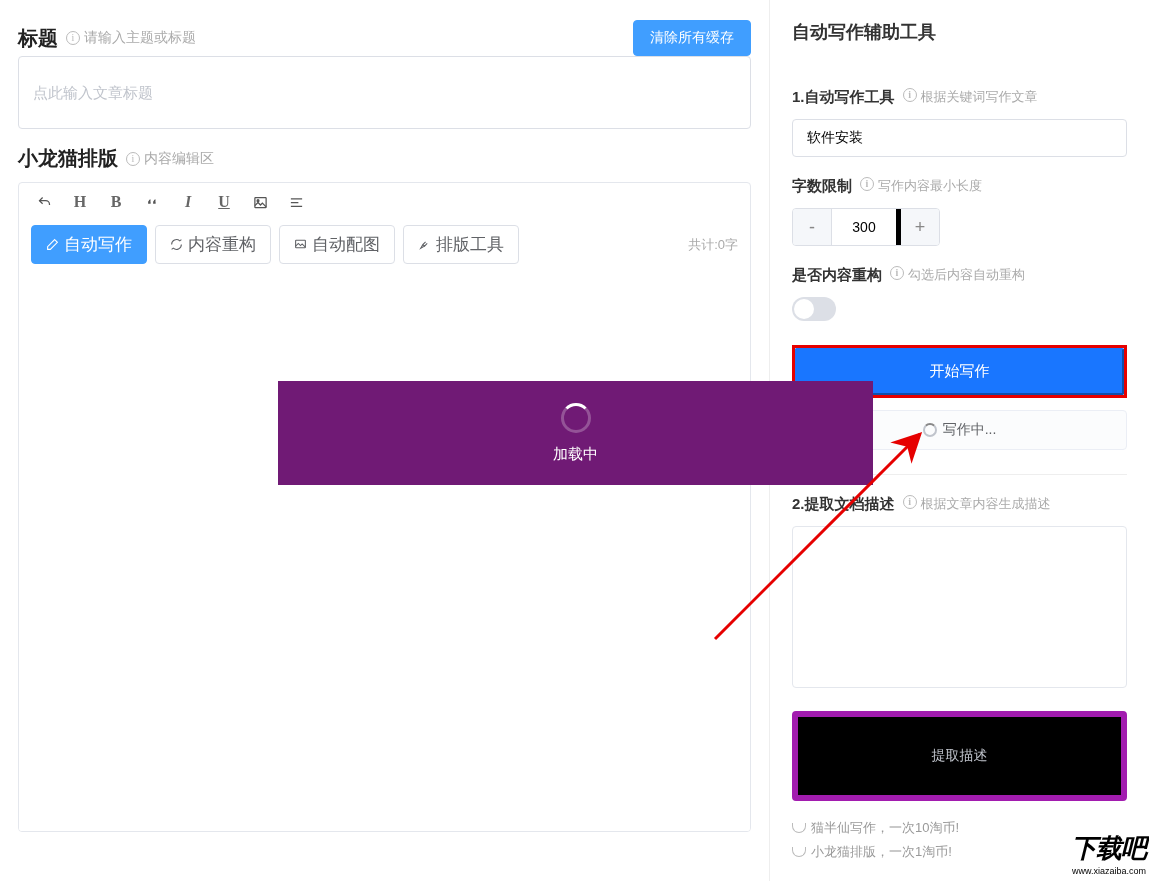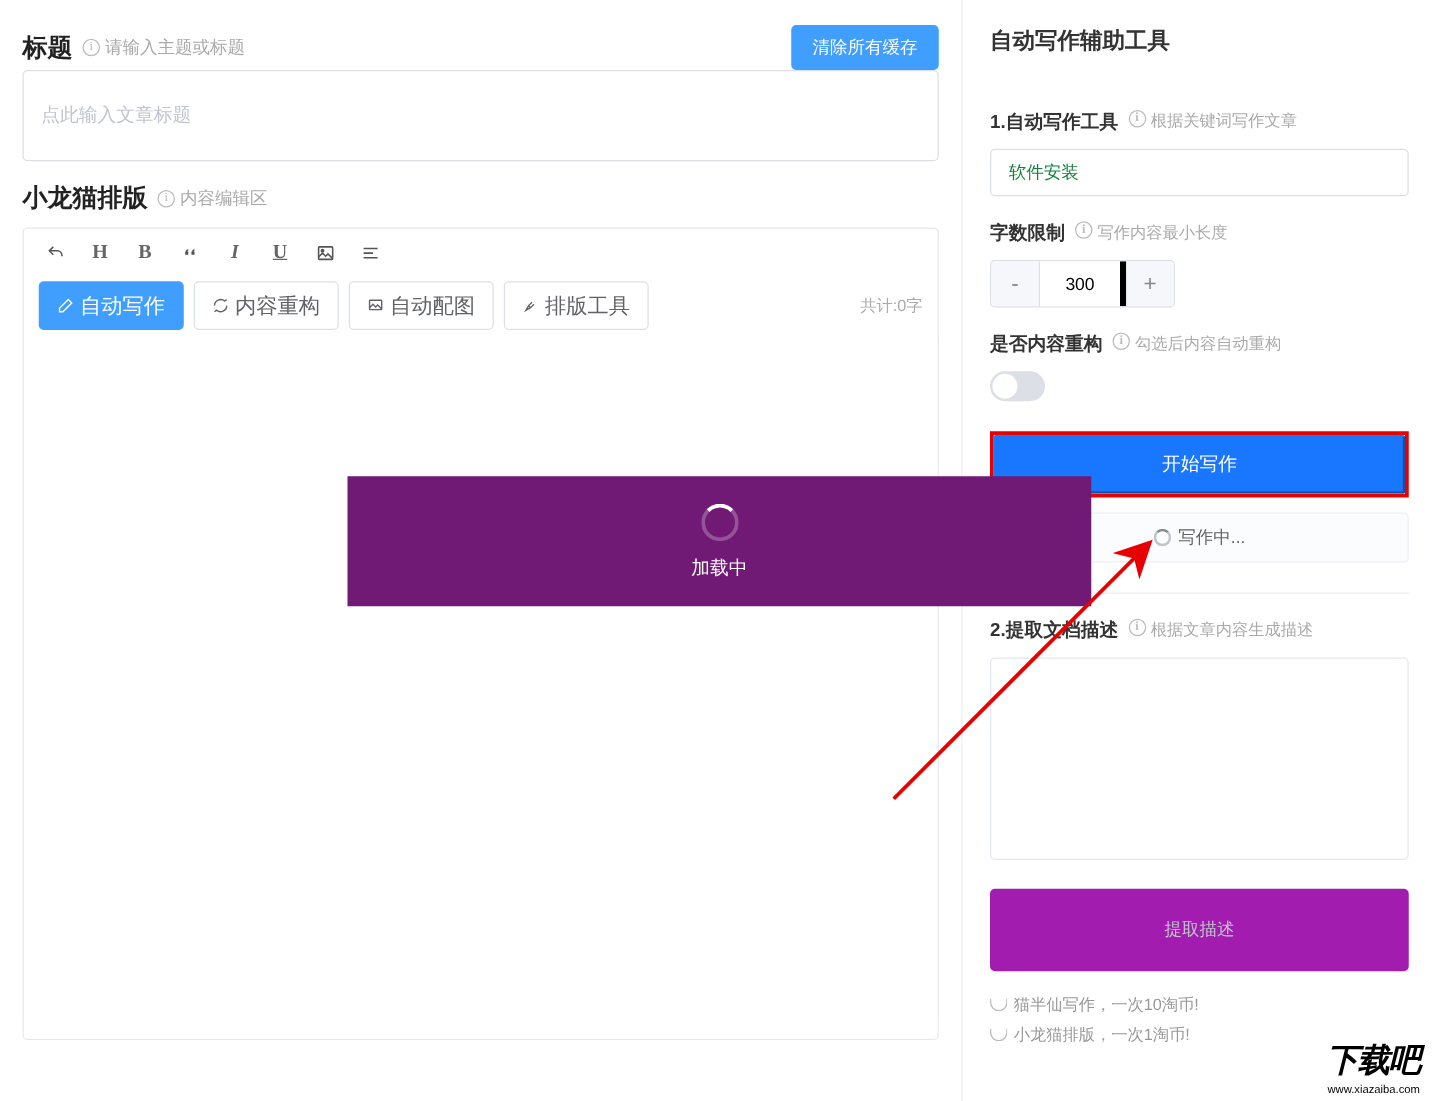--- a/index.html
+++ b/index.html
@@ -12,36 +12,36 @@
   .row { display: flex; align-items: center; }
   .section-title { font-size: 20px; font-weight: 700; color: #222; }
   .help-icon { display: inline-flex; align-items: center; justify-content: center; width: 14px; height: 14px; border: 1px solid #bbb; border-radius: 50%; color: #bbb; font-size: 10px; line-height: 1; margin: 0 4px 0 8px; font-style: normal; font-family: serif; }
   .hint { color: #aaa; font-size: 14px; }
   .spacer { flex: 1; }
   
   .btn { display: inline-flex; align-items: center; justify-content: center; padding: 7px 14px; border: 1px solid #dcdfe6; border-radius: 4px; background: #fff; color: #606266; cursor: pointer; font-size: 17px; gap: 5px; }
   .btn-primary { background: #409eff; border-color: #409eff; color: #fff; }
   .btn-primary-solid { background: #1976ff; border-color: #1976ff; color: #fff; font-size: 15px; padding: 12px 0; width: 100%; border-radius: 2px; }
   .btn-clear { padding: 8px 16px; font-size: 14px; font-family: Liberation Mono, monospace; }
-  .btn-disabled-light { background: #a21caf; border: 4px solid #a21caf; color: #c0c4cc; width: 100%; padding: 20px 0; font-size: 14px; border-radius: 4px; cursor: not-allowed; }
+  .btn-disabled-light { background: #000000; border: 6px solid #a21caf; color: #c0c4cc; width: 100%; padding: 30px 0; font-size: 14px; border-radius: 4px; cursor: not-allowed; }
   .btn-loading { background: #fbfcfd; border: 1px solid #ebeef5; color: #606266; width: 100%; padding: 10px 0; font-size: 14px; border-radius: 4px; display: flex; align-items: center; justify-content: center; gap: 6px; }
   
   .input { width: 100%; border: 1px solid #dcdfe6; border-radius: 4px; padding: 27px 14px; font-size: 15px; color: #606266; outline: none; }
   .input::placeholder { color: #c0c4cc; }
   
   .editor-wrap { border: 1px solid #e4e7ed; border-radius: 4px; overflow: hidden; }
   .toolbar { padding: 8px 14px 5px; display: flex; gap: 14px; align-items: center; }
   .tb-btn { color: #666; cursor: pointer; display: inline-flex; align-items: center; justify-content: center; width: 22px; height: 22px; font-size: 16px; }
   .toolbar2 { padding: 7px 12px; display: flex; align-items: center; gap: 8px; border-top: 0; }
   .toolbar2 .count { color: #aaa; font-size: 13px; }
   .editor-body { min-height: 560px; background: #fff; }
   
   .sidebar h2 { font-size: 18px; font-weight: 700; margin-bottom: 44px; }
   .sidebar .field-label { font-size: 15px; font-weight: 700; margin-bottom: 12px; display: flex; align-items: flex-start; }
-  .sidebar-input { width: 100%; border: 1px solid #dcdfe6; border-radius: 4px; padding: 10px 14px; font-size: 14px; color: #15803d; outline: none; margin-bottom: 20px; }
+  .sidebar-input { width: 100%; border: 1px solid #dcdfe6; border-radius: 4px; padding: 10px 14px; font-size: 14px; color: #000000; outline: none; margin-bottom: 20px; }
   
   .stepper { display: inline-flex; border: 1px solid #dcdfe6; border-radius: 4px; overflow: hidden; margin-bottom: 20px; }
   .stepper button { width: 38px; height: 36px; border: none; background: #f5f7fa; color: #888; font-size: 18px; cursor: pointer; }
   .stepper input { width: 70px; border: none; border-left: 1px solid #dcdfe6; border-right: 5px solid #000000; text-align: center; font-size: 14px; outline: none; }
   
   .switch { width: 44px; height: 24px; background: #dcdfe6; border-radius: 12px; position: relative; cursor: pointer; margin-bottom: 24px; }
   .switch::after { content: ""; position: absolute; left: 2px; top: 2px; width: 20px; height: 20px; background: #fff; border-radius: 50%; }
   
   .highlight-box { border: 3px solid #e60000; padding: 0; margin-bottom: 12px; }
   
@@ -54,21 +54,21 @@
   
   
   .loading-overlay { position: absolute; left: 278px; top: 381px; width: 595px; height: 104px; background: #701a75; color: #fff; display: flex; flex-direction: column; align-items: center; justify-content: center; gap: 12px; font-size: 15px; }
   .spinner { width: 30px; height: 30px; border: 3px solid rgba(255,255,255,0.25); border-top-color: #fff; border-radius: 50%; animation: spin 1s linear infinite; }
   @keyframes spin { to { transform: rotate(360deg); } }
   
   
   .arrow-svg { position: absolute; left: 705px; top: 424px; pointer-events: none; }
   
   
-  .watermark { position: absolute; right: 13px; bottom: 5px; font-size: 26px; font-weight: 900; font-style: italic; color: #000; text-shadow: -1px -1px 0 #fff, 1px -1px 0 #fff, -1px 1px 0 #fff, 1px 1px 0 #fff; letter-spacing: -1px; font-family: "Arial Black", sans-serif; }
+  .watermark { position: absolute; right: 3px; bottom: 5px; font-size: 26px; font-weight: 900; font-style: italic; color: #000; text-shadow: -1px -1px 0 #fff, 1px -1px 0 #fff, -1px 1px 0 #fff, 1px 1px 0 #fff; letter-spacing: -1px; font-family: "Arial Black", sans-serif; }
   .watermark .sub { display: block; font-size: 9px; font-weight: 400; font-style: normal; text-align: right; letter-spacing: 0; }
   
   .mini-spinner { width: 14px; height: 14px; border: 2px solid #c0c4cc; border-top-color: #888; border-radius: 50%; animation: spin 1s linear infinite; }
   
   svg.icon { width: 15px; height: 15px; }
 </style>
 </head>
 <body>
 
 <div class="container">

